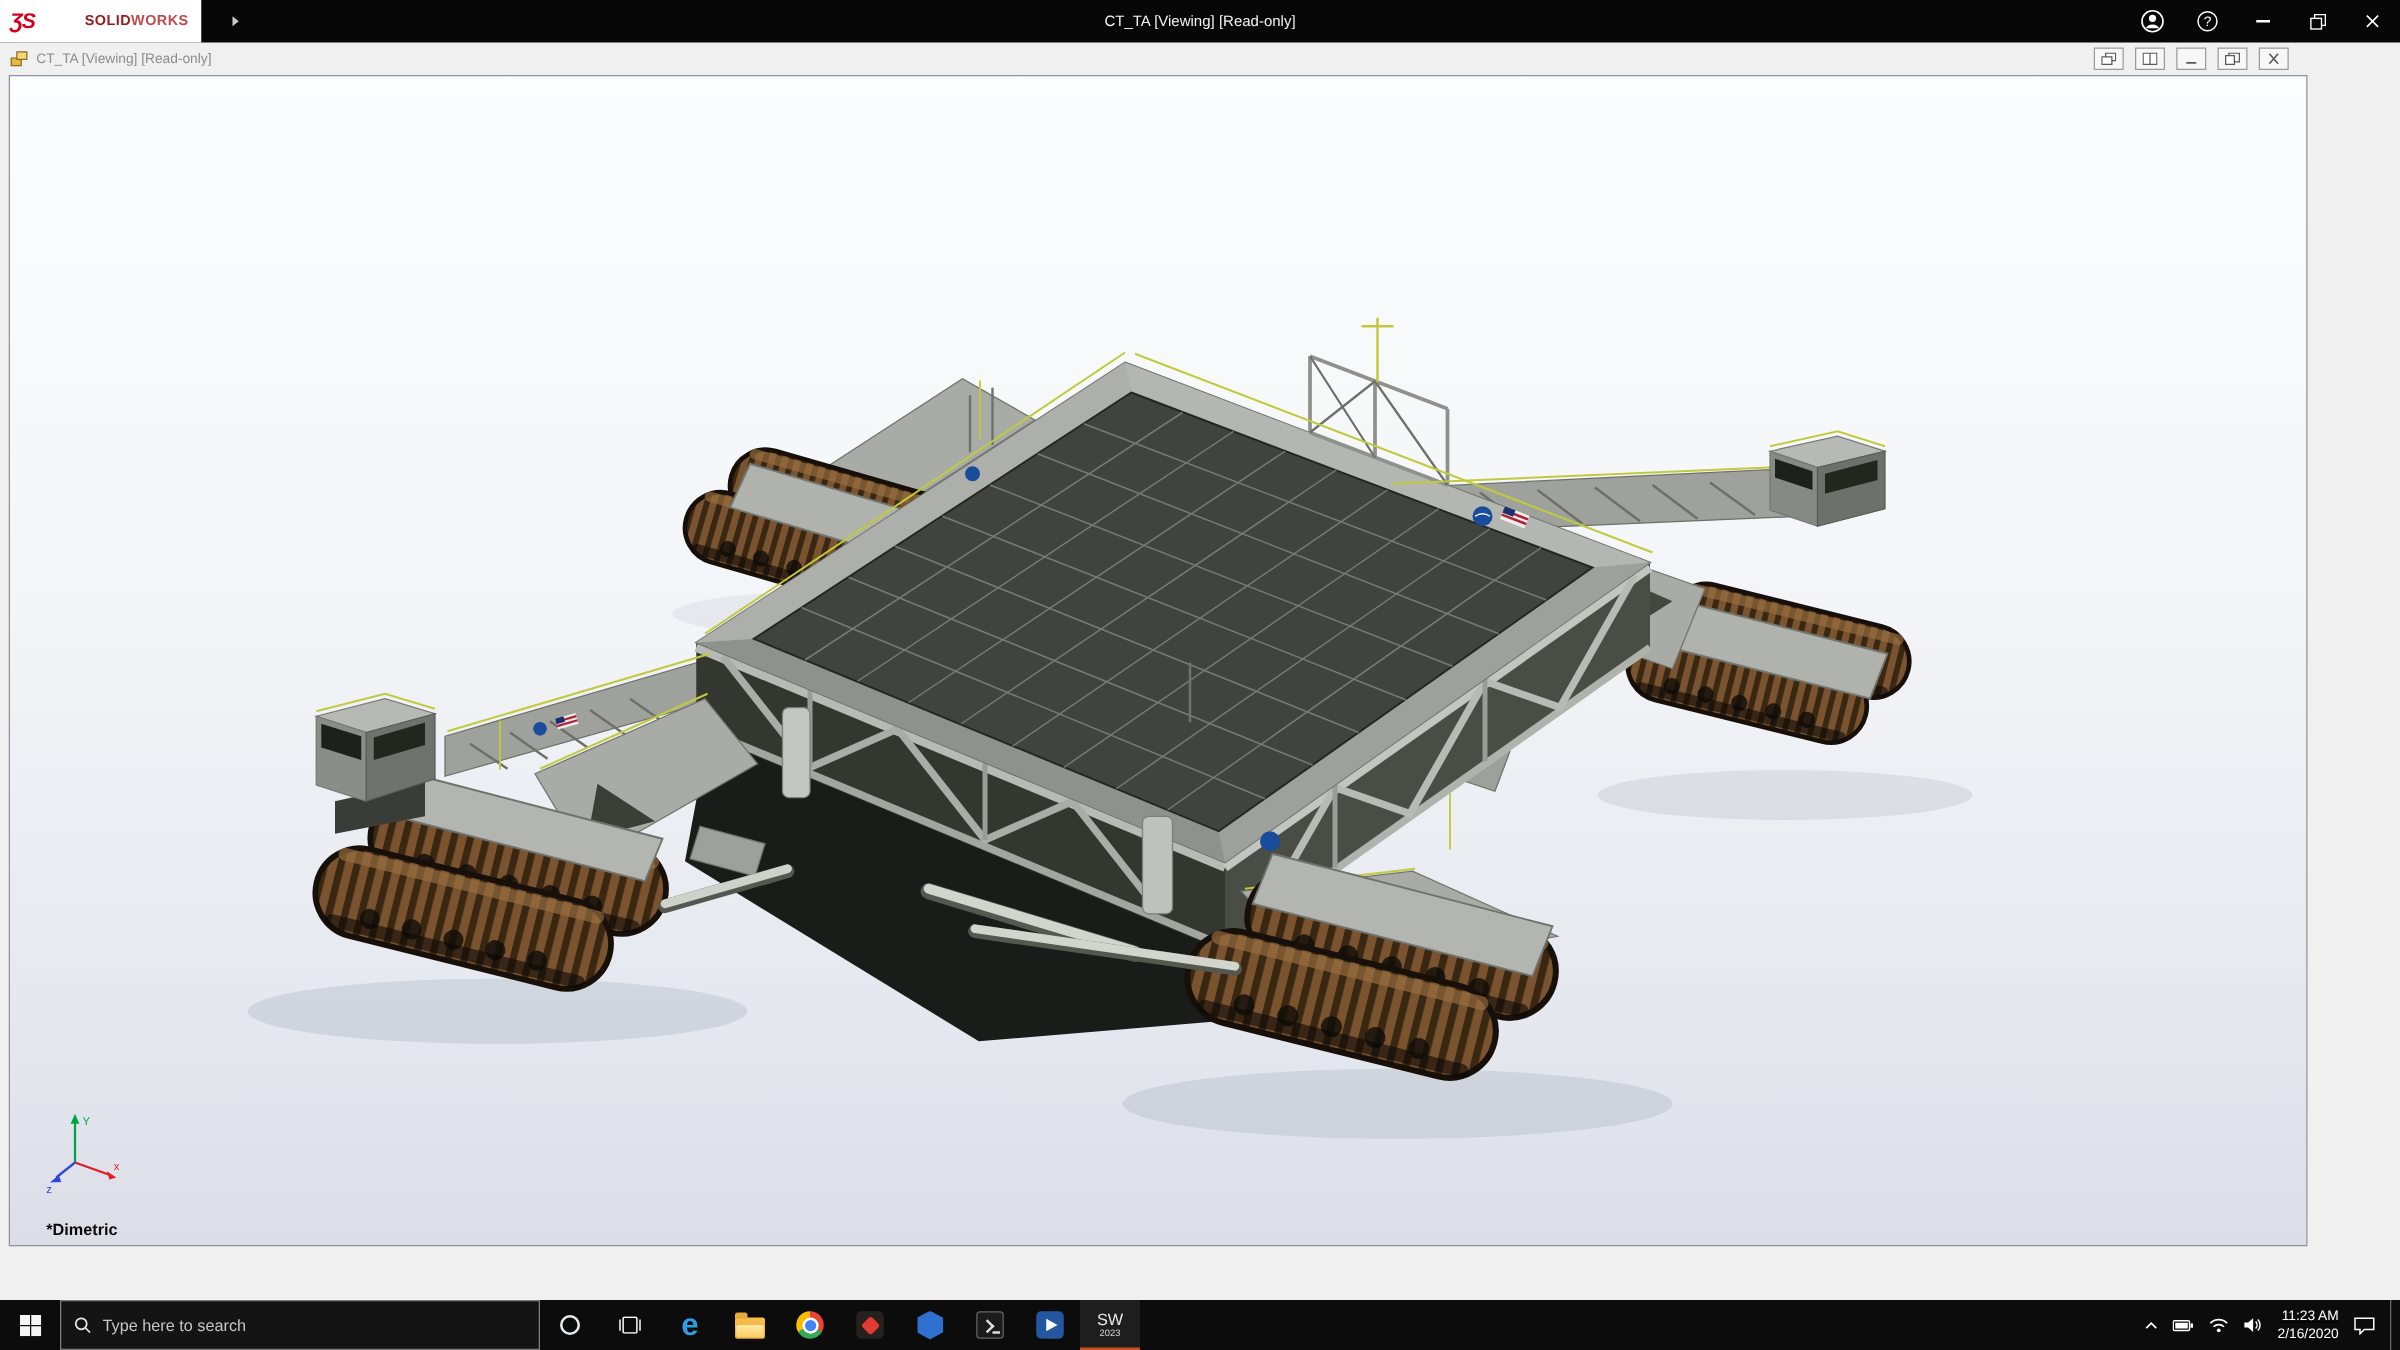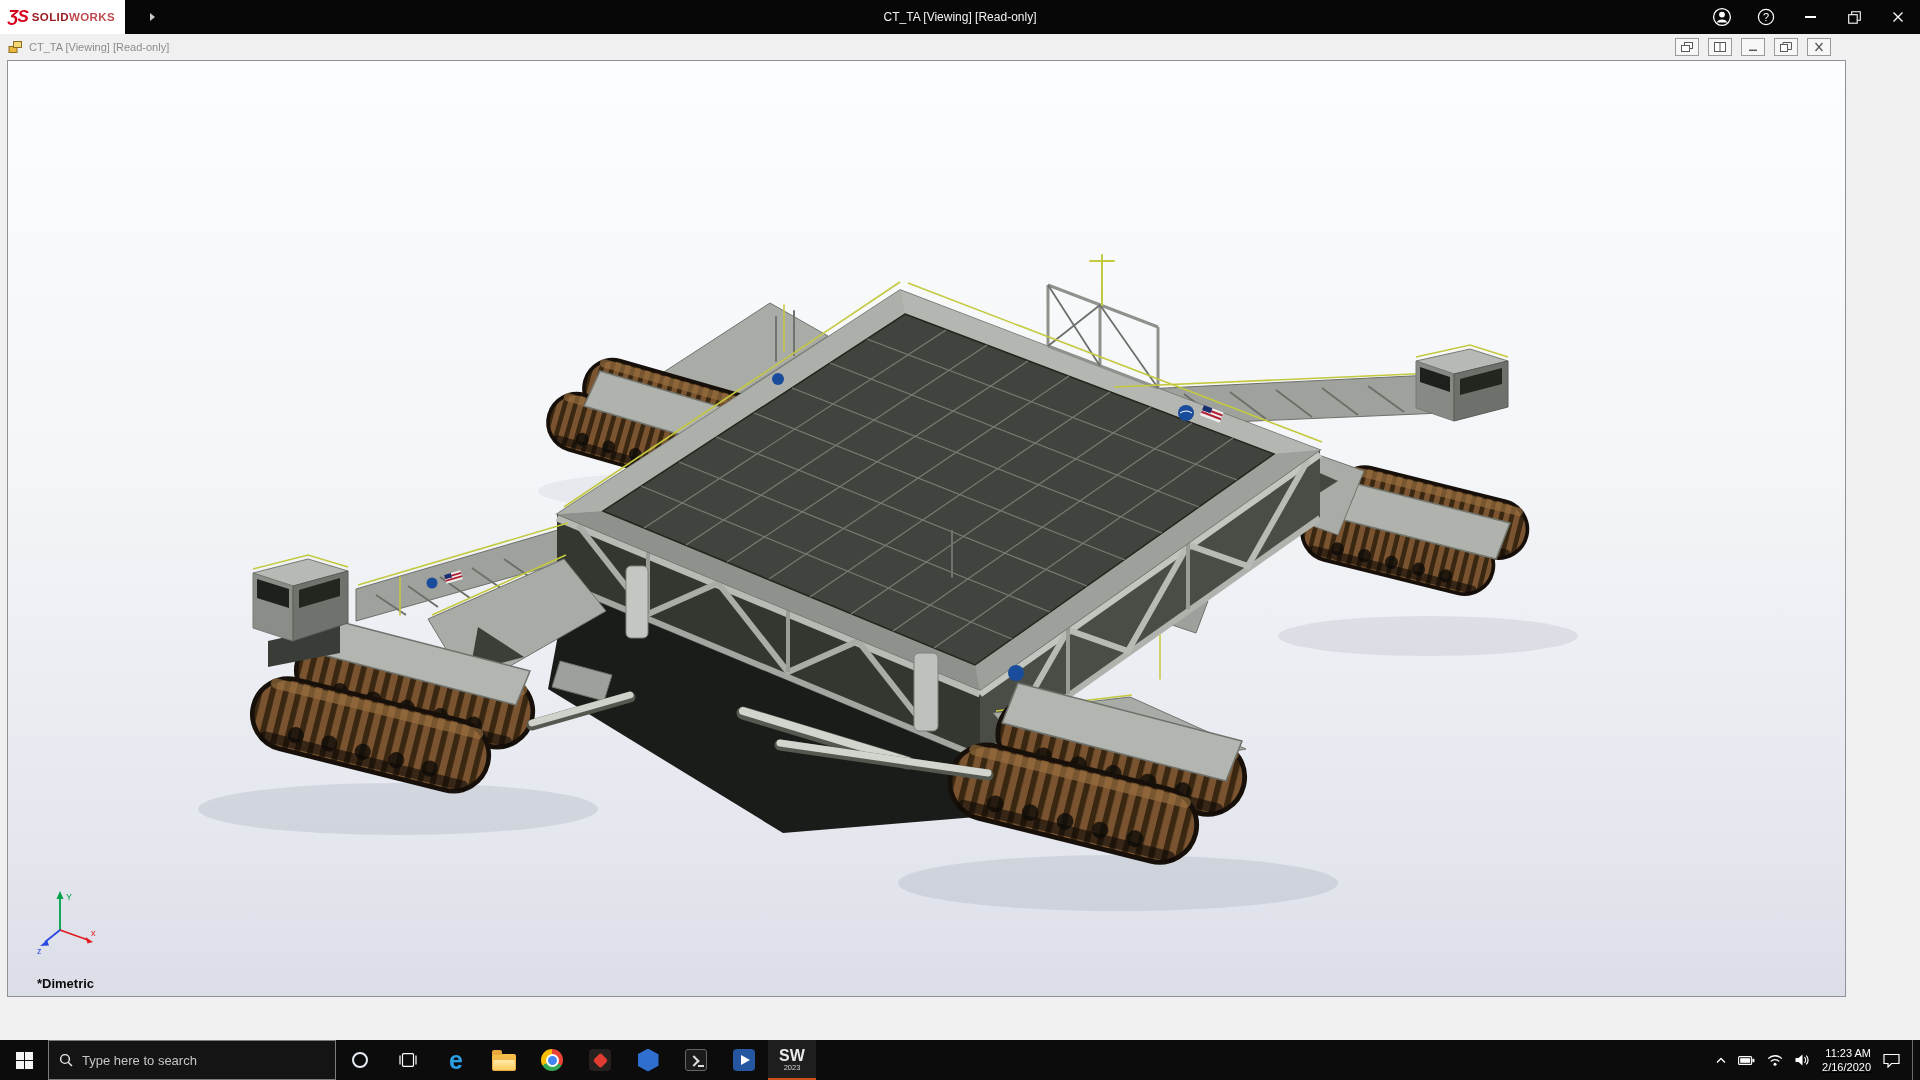--- a/index.html
+++ b/index.html
@@ -6,21 +6,21 @@
   html,body { width:1920px; height:1080px; overflow:hidden; background:#f0f0f0;
               font-family:"Liberation Sans", sans-serif; }
 
   
   .app-titlebar { position:absolute; top:0; left:0; width:1920px; height:34px;
                   background:#070707; display:flex; align-items:center; z-index:8;gap:17px; }
   .logo-box { height:34px; background:#ffffff; display:flex; align-items:center;
               padding:0 10px 0 8px; gap:4px; }
   .brand-mark { color:#d6001c; font-style:italic; font-weight:700; font-size:17px; letter-spacing:-1px; }
   .brand-text { font-size:11.5px; letter-spacing:.4px; display:flex; }
-  .brand-solid { font-weight:700; color:#9a1c20; }
+  .brand-solid { font-weight:700; color:#9a1c20;margin-left:36px; }
   .brand-works { font-weight:700; color:#bf4a4e;text-align:center; }
   .logo-arrow { width:0; height:0; border-left:5px solid #c9c9c9;
                 border-top:4px solid transparent; border-bottom:4px solid transparent; margin-left:8px; }
   .app-title { position:absolute; left:50%; transform:translateX(-50%); color:#f2f2f2; font-size:12px; }
   .tb-controls { margin-left:auto; display:flex; height:100%; }
   .tb-btn { width:44px; height:34px; display:flex; align-items:center; justify-content:center; }
   .icon-min { width:11px; height:1.5px; background:#fff; }
 
   
   .doc-titlebar { position:absolute; top:34px; left:0; width:1920px; height:26px;
@@ -35,21 +35,21 @@
               border:1px solid #8f9399; overflow:hidden;
               background:linear-gradient(180deg,#fcfdfe 0%,#f3f5f8 45%,#e3e6ed 85%,#dbdee7 100%); }
   .model { position:absolute; left:0; top:0; }
   .triad { position:absolute; left:28px; bottom:40px; }
   .view-label { position:absolute; left:29px; bottom:5px; font-size:13px; font-weight:700; color:#0a0a0a; }
 
   
   .taskbar { position:absolute; bottom:0; left:0; width:1920px; height:40px;
              background:#0c0c0c; display:flex; align-items:stretch; z-index:9; }
   .start-btn { width:48px; display:flex; align-items:center; justify-content:center; }
-  .search-box { width:288px; background:#141414; border:1px solid #7c7c7c;
+  .search-box { width:384px; background:#141414; border:1px solid #7c7c7c;
                 display:flex; align-items:center; gap:9px; padding:0 10px; }
   .search-input { flex:1; background:transparent; border:none; outline:none;
                   color:#e0e0e0; font-size:13px; font-family:inherit; }
   .search-input::placeholder { color:#c6c6c6; }
   .tb-icon { width:48px; display:flex; align-items:center; justify-content:center; position:relative; }
   .tb-icon.active { background:#1e1e1e; box-shadow:inset 0 -2px 0 #c8511b; }
 
   .icon-cortana { width:16px; height:16px; border:2px solid #e6ecf2; border-radius:50%; }
   .icon-edge { font-weight:700; font-size:25px; color:#2b9fe3; line-height:1; }
   .icon-folder { width:24px; height:17px; position:relative; background:linear-gradient(#f7c04b,#e9a93c); border-radius:2px; margin-top:4px; }
@@ -67,21 +67,21 @@
   .icon-bluehex { width:21px; height:23px; background:#2e6fd0;
                   clip-path:polygon(50% 0,100% 25%,100% 75%,50% 100%,0 75%,0 25%); }
   .icon-term { width:22px; height:22px; background:#1b1b1b; border:1px solid #666; border-radius:3px; position:relative; }
   .icon-term::before { content:""; position:absolute; left:4px; top:7px; width:6px; height:6px;
                        border-top:2px solid #ddd; border-right:2px solid #ddd; transform:rotate(45deg); }
   .icon-term::after { content:""; position:absolute; left:12px; top:15px; width:6px; height:2px; background:#ddd; }
   .icon-media { width:22px; height:22px; border-radius:4px; background:#2457a0; position:relative; }
   .icon-media::after { content:""; position:absolute; left:8px; top:6px;
                        border-left:9px solid #fff; border-top: 5px solid transparent; border-bottom:5px solid transparent; }
   .sw-tile { display:flex; flex-direction:column; align-items:center; line-height:1.05; }
-  .sw-mark { font-weight:700; font-size:16px; color:#e9e9e9; }
+  .sw-mark { font-weight:400; font-size:13px; color:#e9e9e9; }
   .sw-year { font-size:7.5px; color:#d6d6d6; }
 
   .tray { margin-left:auto; display:flex; align-items:center; gap:12px; padding-right:3px;text-decoration:underline; }
   .tray-item { display:flex; align-items:center; justify-content:center; }
   .clock { display:flex; flex-direction:column; align-items:flex-end; justify-content:center;
            color:#ffffff; font-size:11px; line-height:14px; }
   .show-desktop { width:5px; height:40px; border-left:1px solid #6a6a6a; }
 </style>
 </head>
 <body>

